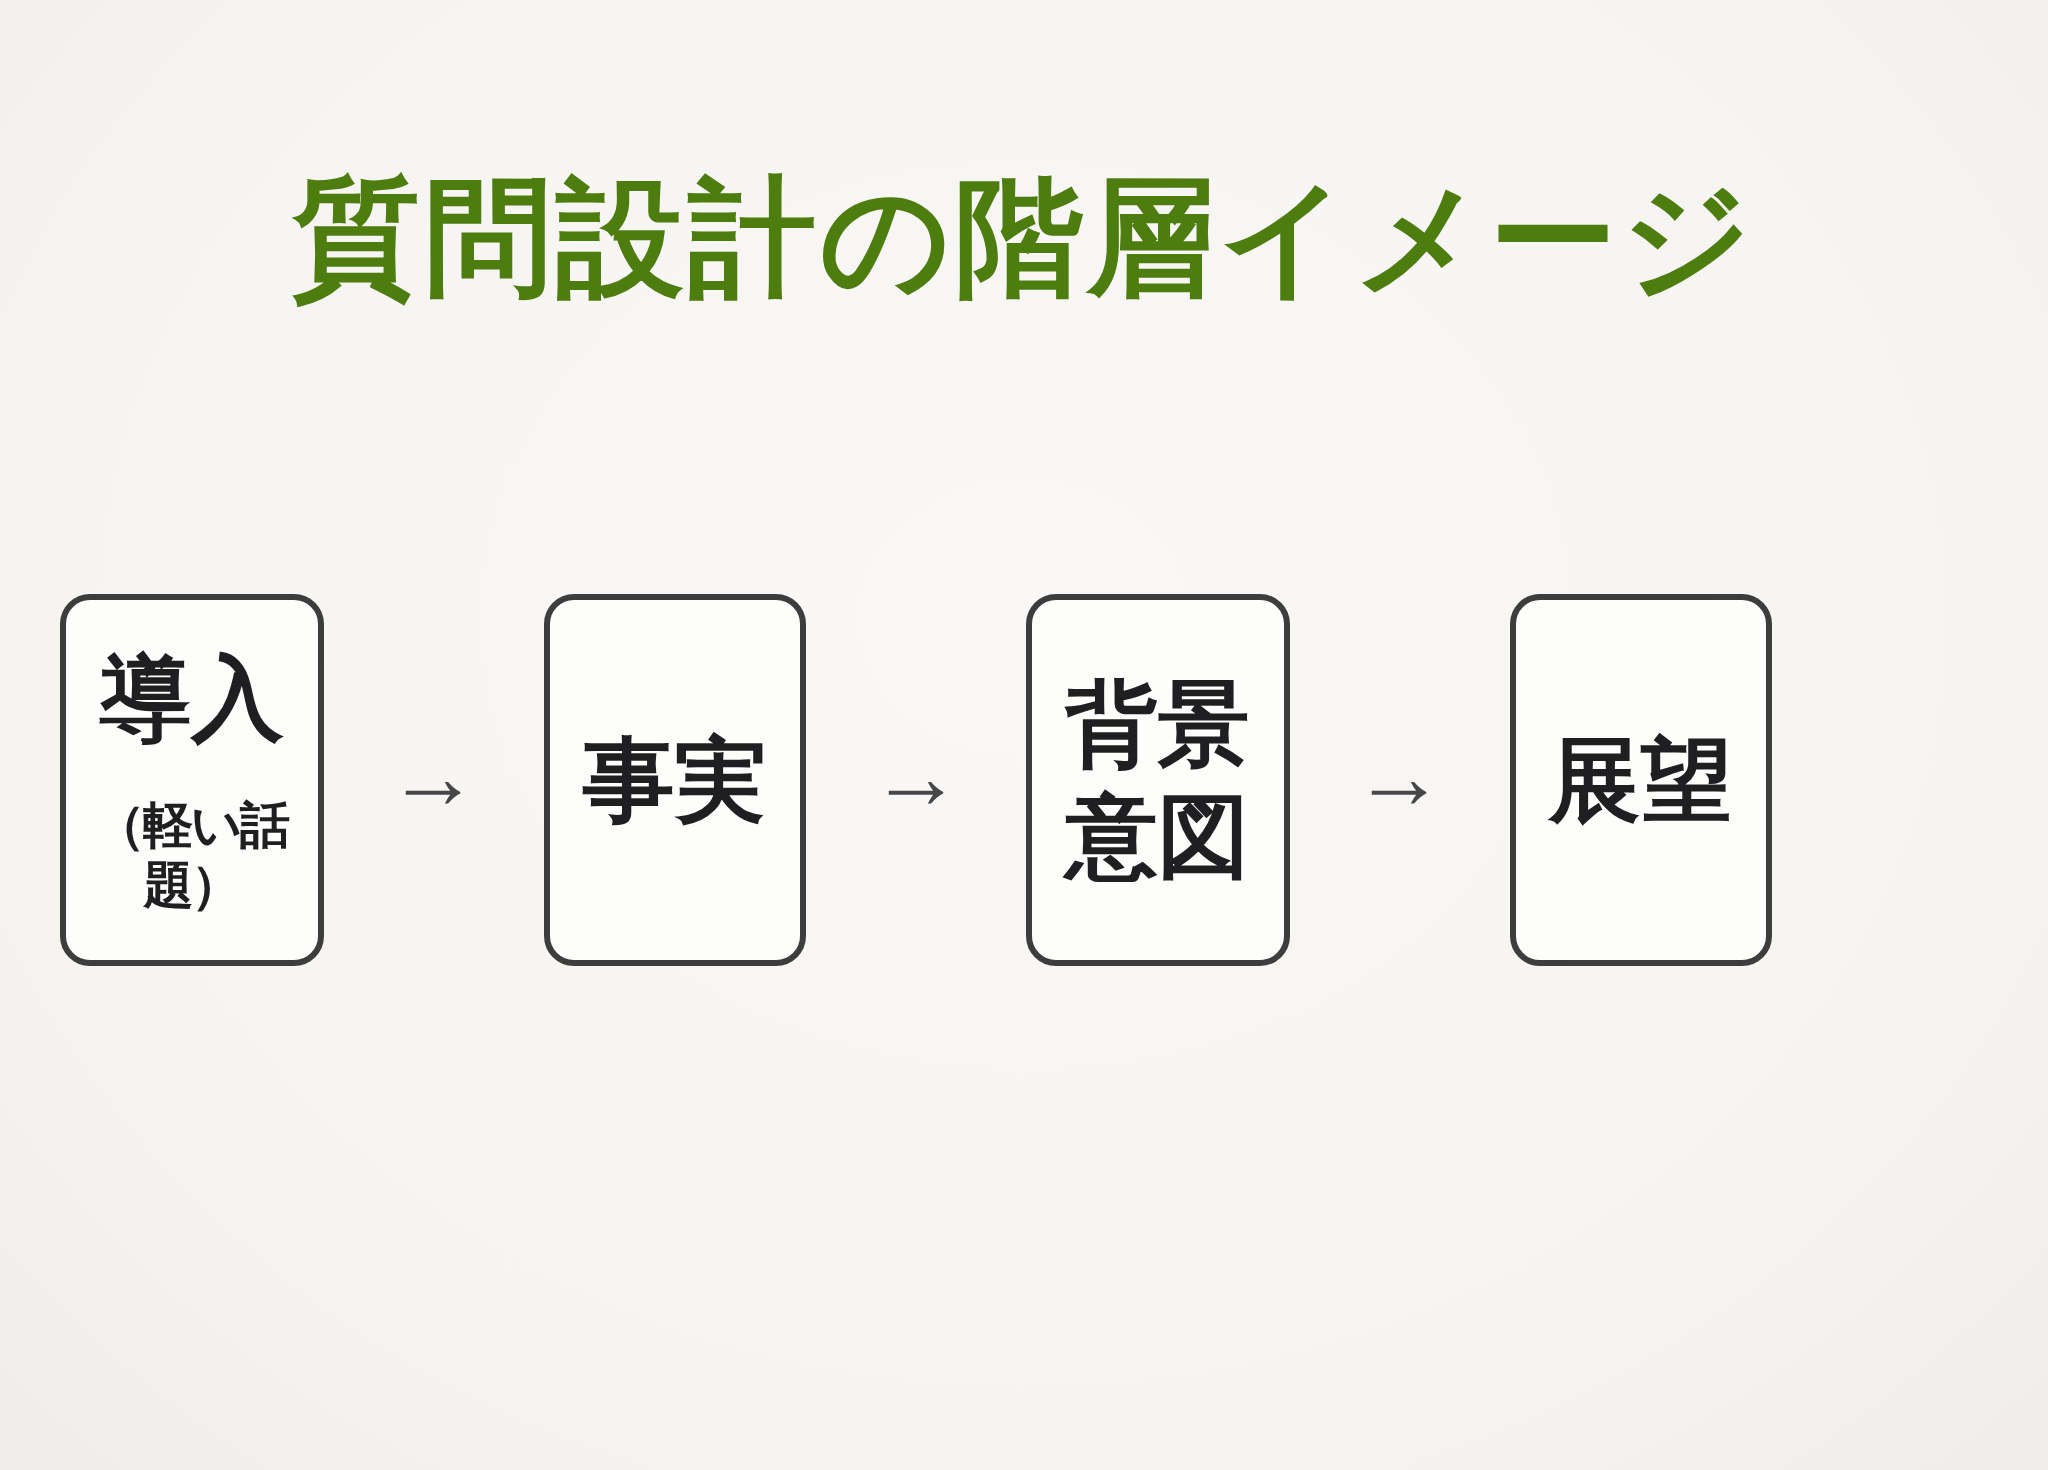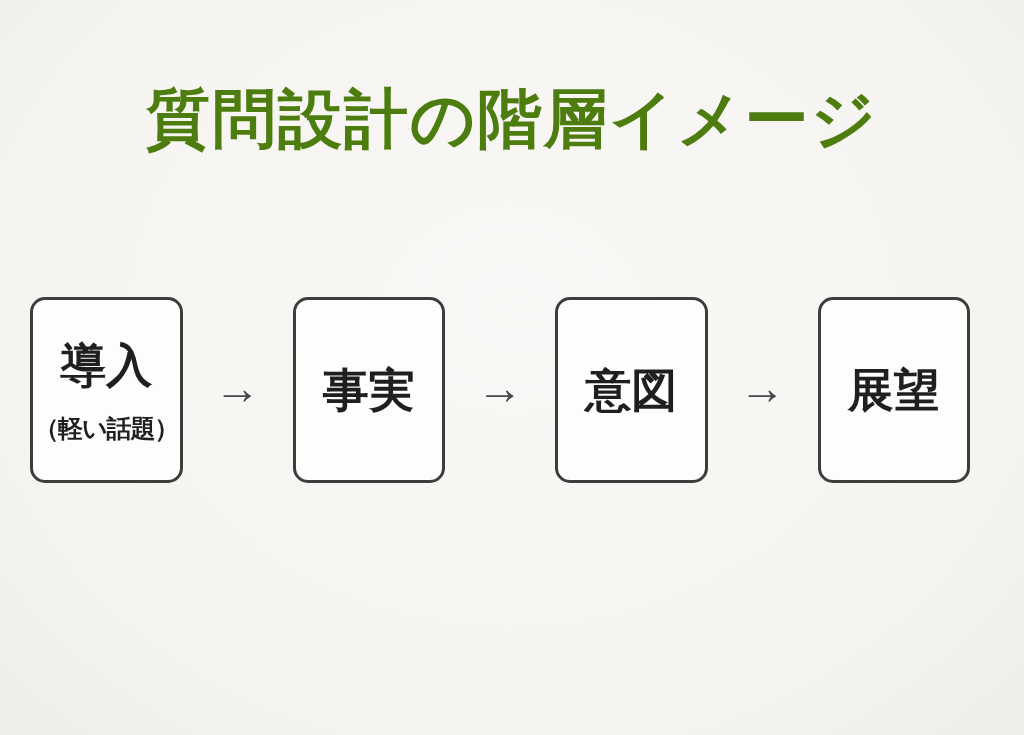--- a/index.html
+++ b/index.html
@@ -23,21 +23,21 @@
     text-align: center;
     font-size: 64px;
     font-weight: bold;
     letter-spacing: 2px;
     color: #4d7c0f;
   }
   .flow-row {
     position: absolute;
     top: 297px;
     left: 30px;
-    width: 940px;
+    width: 856px;
     height: 186px;
     display: flex;
     align-items: stretch;
     justify-content: space-between;
     gap: 32px;
   }
   .flow-box {
     width: 214px;
     height: 186px;
     box-sizing: border-box;
@@ -90,20 +90,21 @@
 
   <div class="flow-arrow">→</div>
 
   <div class="flow-box">
     <span class="line1">事実</span>
   </div>
 
   <div class="flow-arrow">→</div>
 
   <div class="flow-box">
+    <span class="line1">背景</span>
     <span class="line2">意図</span>
   </div>
 
   <div class="flow-arrow">→</div>
 
   <div class="flow-box">
     <span class="line2">展望</span>
   </div>
 
 </div>

